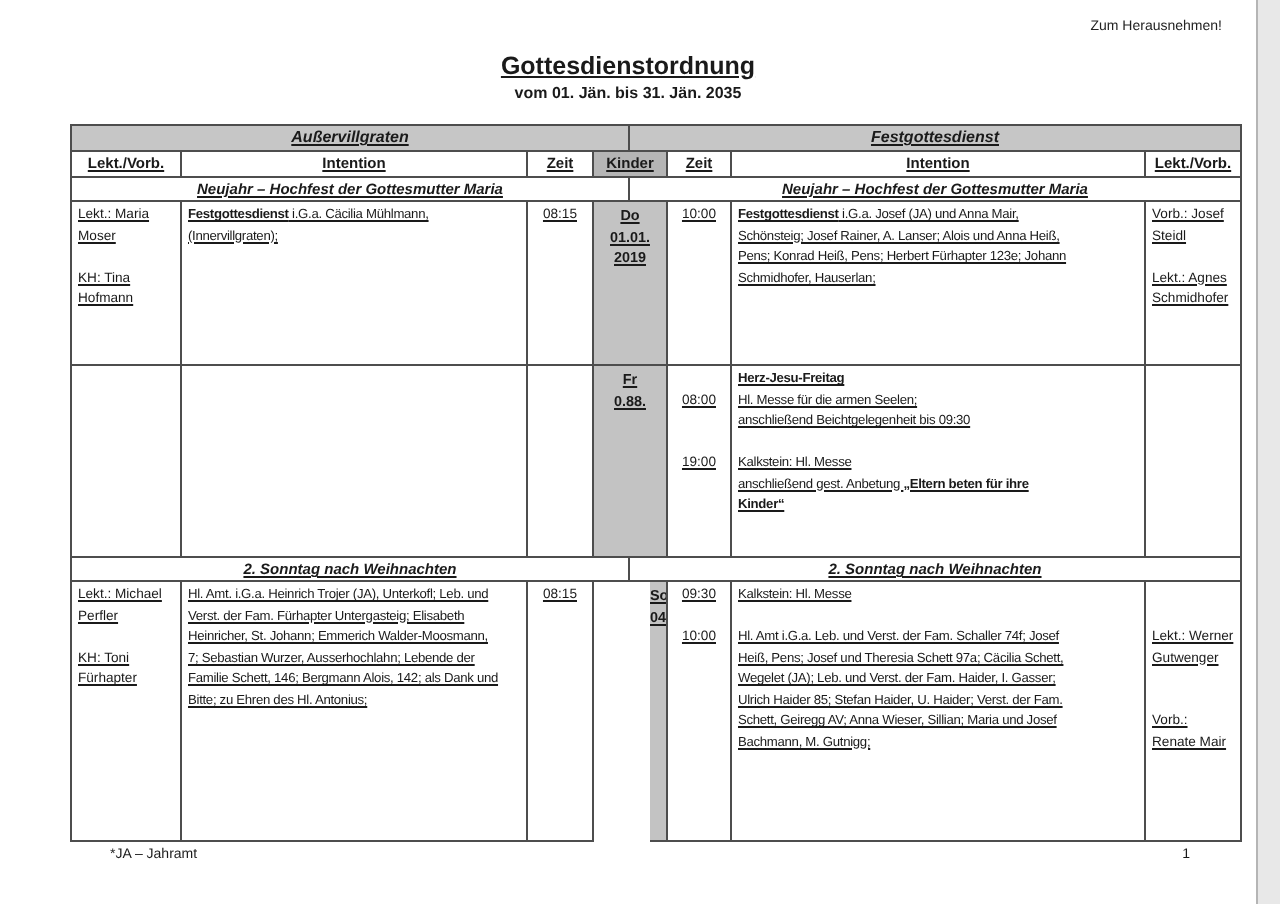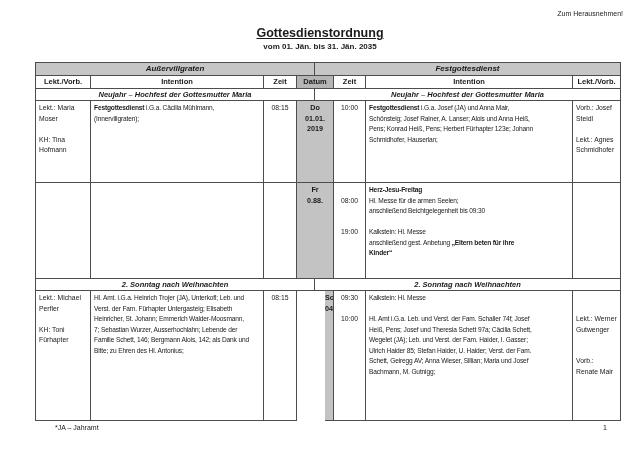--- a/index.html
+++ b/index.html
@@ -1,40 +1,40 @@
 <!DOCTYPE html>
 <html><head>
 <meta charset="utf-8">
 <style>
   html,body{margin:0;padding:0;background:#e8e8e8;}
   .page{
     position:relative;width:628px;height:452px;background:#ffffff;
     font-family:"Liberation Sans", sans-serif;color:#1a1a1a;
-    outline:1px solid #b5b5b5;overflow:hidden;padding-left:12px;
+    outline:1px solid #b5b5b5;overflow:hidden;
   }
   .corner-note{position:absolute;top:10px;right:17px;font-size:7px;color:#222;}
   .title{
     position:absolute;top:26px;left:0;width:100%;text-align:center;
     font-size:12.5px;font-weight:bold;text-decoration:underline;
   }
   .subtitle{
     position:absolute;top:42px;left:0;width:100%;text-align:center;
     font-size:8px;font-weight:bold;
   }
   .gds{
     position:absolute;left:35px;top:62px;width:585px;
     display:grid;
     grid-template-columns:55px 173px 33px 18px 19px 32px 207px 48px;
     grid-template-rows:13px 13px 12px 82px 96px 12px 130px;
     border-top:1px solid #4d4d4d;border-left:1px solid #4d4d4d;
     background:#fff;
   }
   .cell{
     border-right:1px solid #4d4d4d;border-bottom:1px solid #4d4d4d;
-    overflow:hidden;box-sizing:border-box;
+    overflow:hidden;box-sizing:border-box;text-decoration:underline;
   }
   .region{
     font-size:8px;font-weight:bold;font-style:italic;text-align:center;
     line-height:12px;
   }
   .colhdr{
     font-size:7.5px;font-weight:bold;text-align:center;line-height:12px;
   }
   .section{
     font-size:7.5px;font-weight:bold;font-style:italic;text-align:center;
@@ -67,21 +67,21 @@
   <div class="corner-note">Zum Herausnehmen!</div>
   <div class="title">Gottesdienstordnung</div>
   <div class="subtitle">vom 01. Jän. bis 31. Jän. 2035</div>
 
   <div class="gds" id="gds-grid">
       <div class="cell region" style="grid-area: 1 / 1 / auto / span 4; background: rgb(198, 198, 198);">Außervillgraten</div>
       <div class="cell region" style="grid-area: 1 / 5 / auto / span 4; background: rgb(198, 198, 198);">Festgottesdienst</div>
       <div class="cell colhdr" style="grid-area: 2 / 1 / auto / span 1;">Lekt./Vorb.</div>
       <div class="cell colhdr" style="grid-area: 2 / 2 / auto / span 1;">Intention</div>
       <div class="cell colhdr" style="grid-area: 2 / 3 / auto / span 1;">Zeit</div>
-      <div class="cell colhdr" style="grid-area: 2 / 4 / auto / span 2; background: rgb(181, 181, 181);">Datum</div>
+      <div class="cell colhdr" style="grid-area: 2 / 4 / auto / span 2; background: rgb(181, 181, 181);">Kinder</div>
       <div class="cell colhdr" style="grid-area: 2 / 6 / auto / span 1;">Zeit</div>
       <div class="cell colhdr" style="grid-area: 2 / 7 / auto / span 1;">Intention</div>
       <div class="cell colhdr" style="grid-area: 2 / 8 / auto / span 1;">Lekt./Vorb.</div>
       <div class="cell section" style="grid-area: 3 / 1 / auto / span 4;">Neujahr – Hochfest der Gottesmutter Maria</div>
       <div class="cell section" style="grid-area: 3 / 5 / auto / span 4;">Neujahr – Hochfest der Gottesmutter Maria</div>
       <div class="cell lekt" style="grid-area: 4 / 1 / auto / span 1;">Lekt.: Maria
 Moser
 
 KH: Tina
 Hofmann</div>

